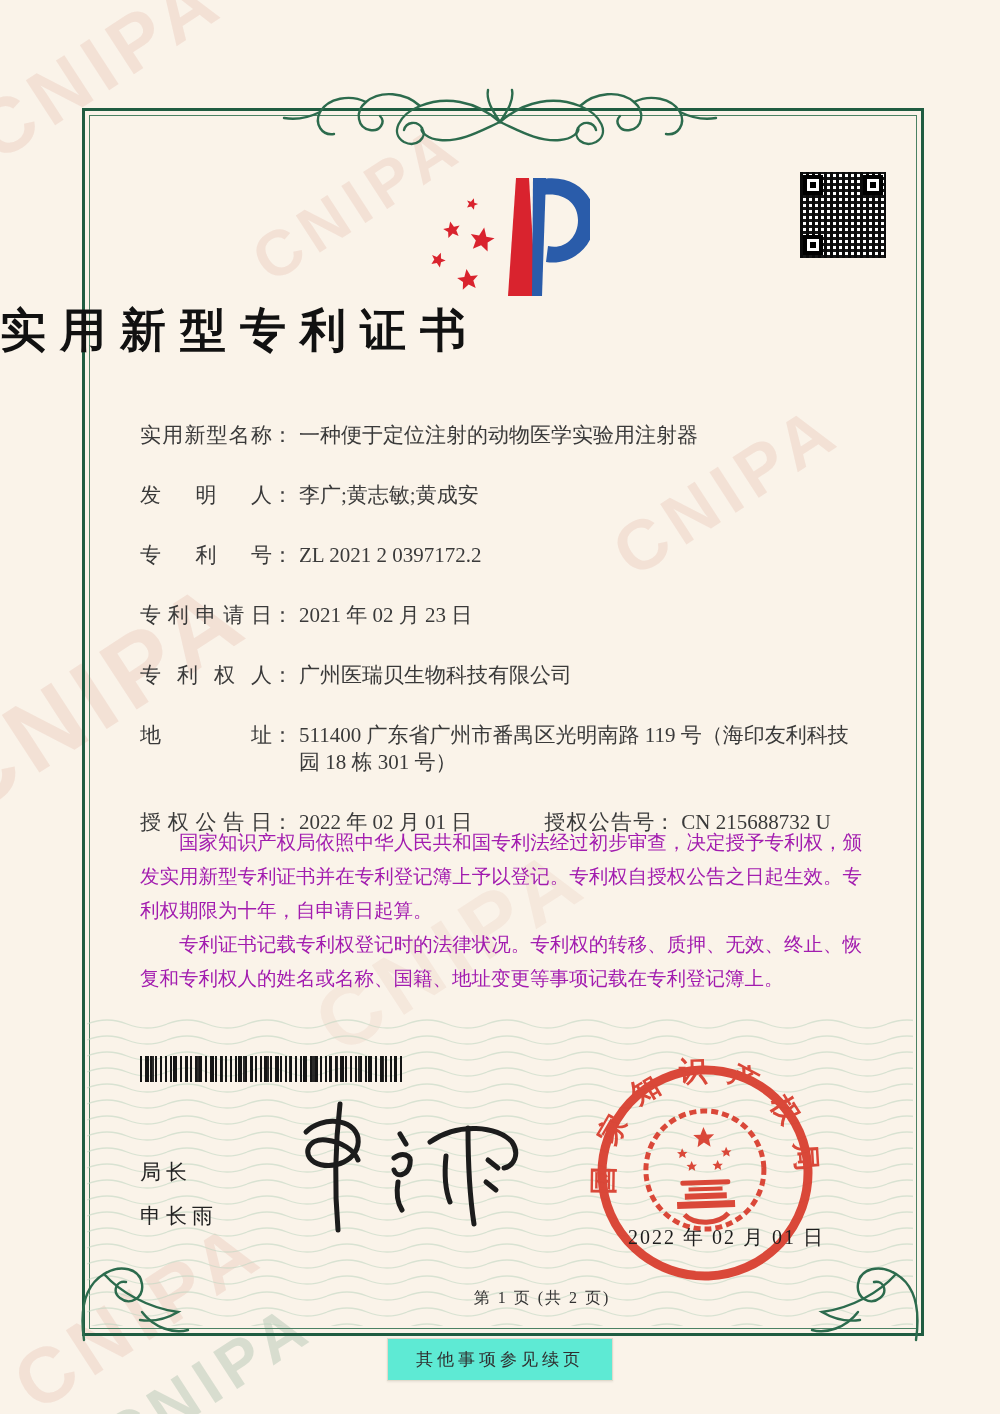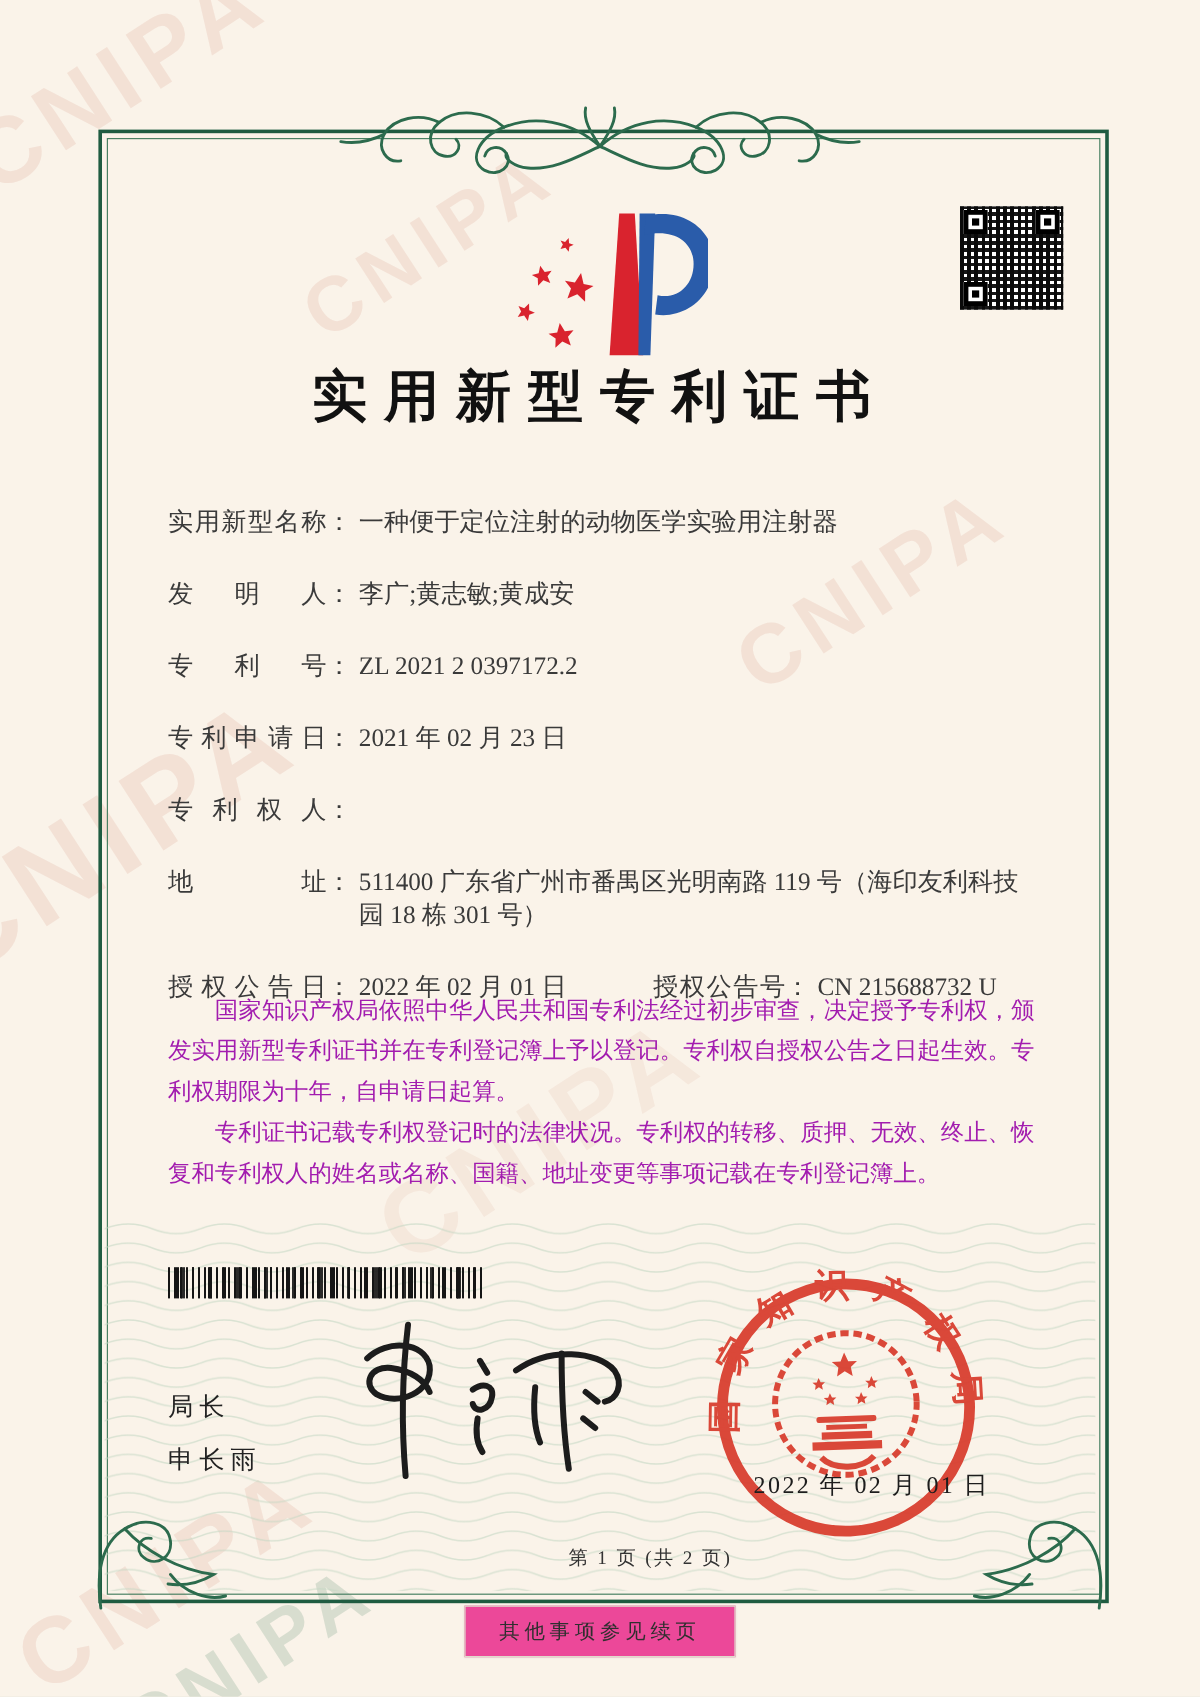--- a/index.html
+++ b/index.html
@@ -25,21 +25,21 @@
     border:3px solid #1f5c41;
   }
   .frame-inner{
     position:absolute;left:4px;top:4px;right:4px;bottom:4px;
     border:1px solid #4a8163;
   }
   
   .cert-no{position:absolute;left:130px;top:170px;font-size:20px;letter-spacing:3px;color:#3a3a3a;}
   
   .title{
-    position:absolute;left:0;top:300px;width:100%;text-align:center;
+    position:absolute;left:0;top:300px;width:100%;text-align:left;
     font-size:46px;font-weight:bold;letter-spacing:14px;color:#111;
   }
   
   .qr{
     position:absolute;left:800px;top:172px;width:86px;height:86px;background:#fff;
     background-image:
       repeating-linear-gradient(0deg,rgba(10,10,10,.95) 0 3px,transparent 3px 6px),
       repeating-linear-gradient(90deg,#0a0a0a 0 3px,#fff 3px 6px),
       repeating-linear-gradient(45deg,transparent 0 4px,rgba(255,255,255,.85) 4px 7px);
   }
@@ -70,21 +70,21 @@
   }
   
   .director{position:absolute;left:140px;top:1142px;font-size:21px;letter-spacing:5px;color:#222;}
   .director div{margin-bottom:14px;margin-top:16px;}
   
   .seal-date{position:absolute;left:628px;top:1224px;font-size:20px;letter-spacing:2px;color:#1d1d1d;z-index:6;}
   
   .page-no{position:absolute;left:0;top:1288px;width:100%;text-align:center;font-size:16px;letter-spacing:2px;color:#333;padding-left:42px;}
   .note-box{
     position:absolute;left:50%;top:1338px;transform:translateX(-50%);
-    background:#ec4899;border:1px solid #e0dacb;box-shadow:0 1px 2px rgba(0,0,0,.08);
+    background:#5eead4;border:1px solid #e0dacb;box-shadow:0 1px 2px rgba(0,0,0,.08);
     padding:9px 28px;font-size:17px;letter-spacing:4px;color:#2f2f2f;z-index:3;
   }
 </style>
 </head>
 <body>
 
 <div id="page">
 
   <span class="wm" style="left:-40px;top:20px;">CNIPA</span>
   <span class="wm" style="left:240px;top:165px;font-size:64px;">CNIPA</span>
@@ -178,20 +178,21 @@
       <span class="f-value">ZL 2021 2 0397172.2</span>
     </div>
     <div class="frow">
       <span class="f-label">专利申请日</span>
         <span class="f-colon">：</span>
       <span class="f-value">2021 年 02 月 23 日</span>
     </div>
     <div class="frow">
       <span class="f-label">专利权人</span>
         <span class="f-colon">：</span>
+      <span class="f-value">广州医瑞贝生物科技有限公司</span>
     </div>
     <div class="frow">
       <span class="f-label">地址</span>
         <span class="f-colon">：</span>
       <span class="f-value">511400 广东省广州市番禺区光明南路 119 号（海印友利科技园 18 栋 301 号）</span>
     </div>
     <div class="frow double">
       <span class="grp">
         <span class="f-label">授权公告日</span>
           <span class="f-colon">：</span>

